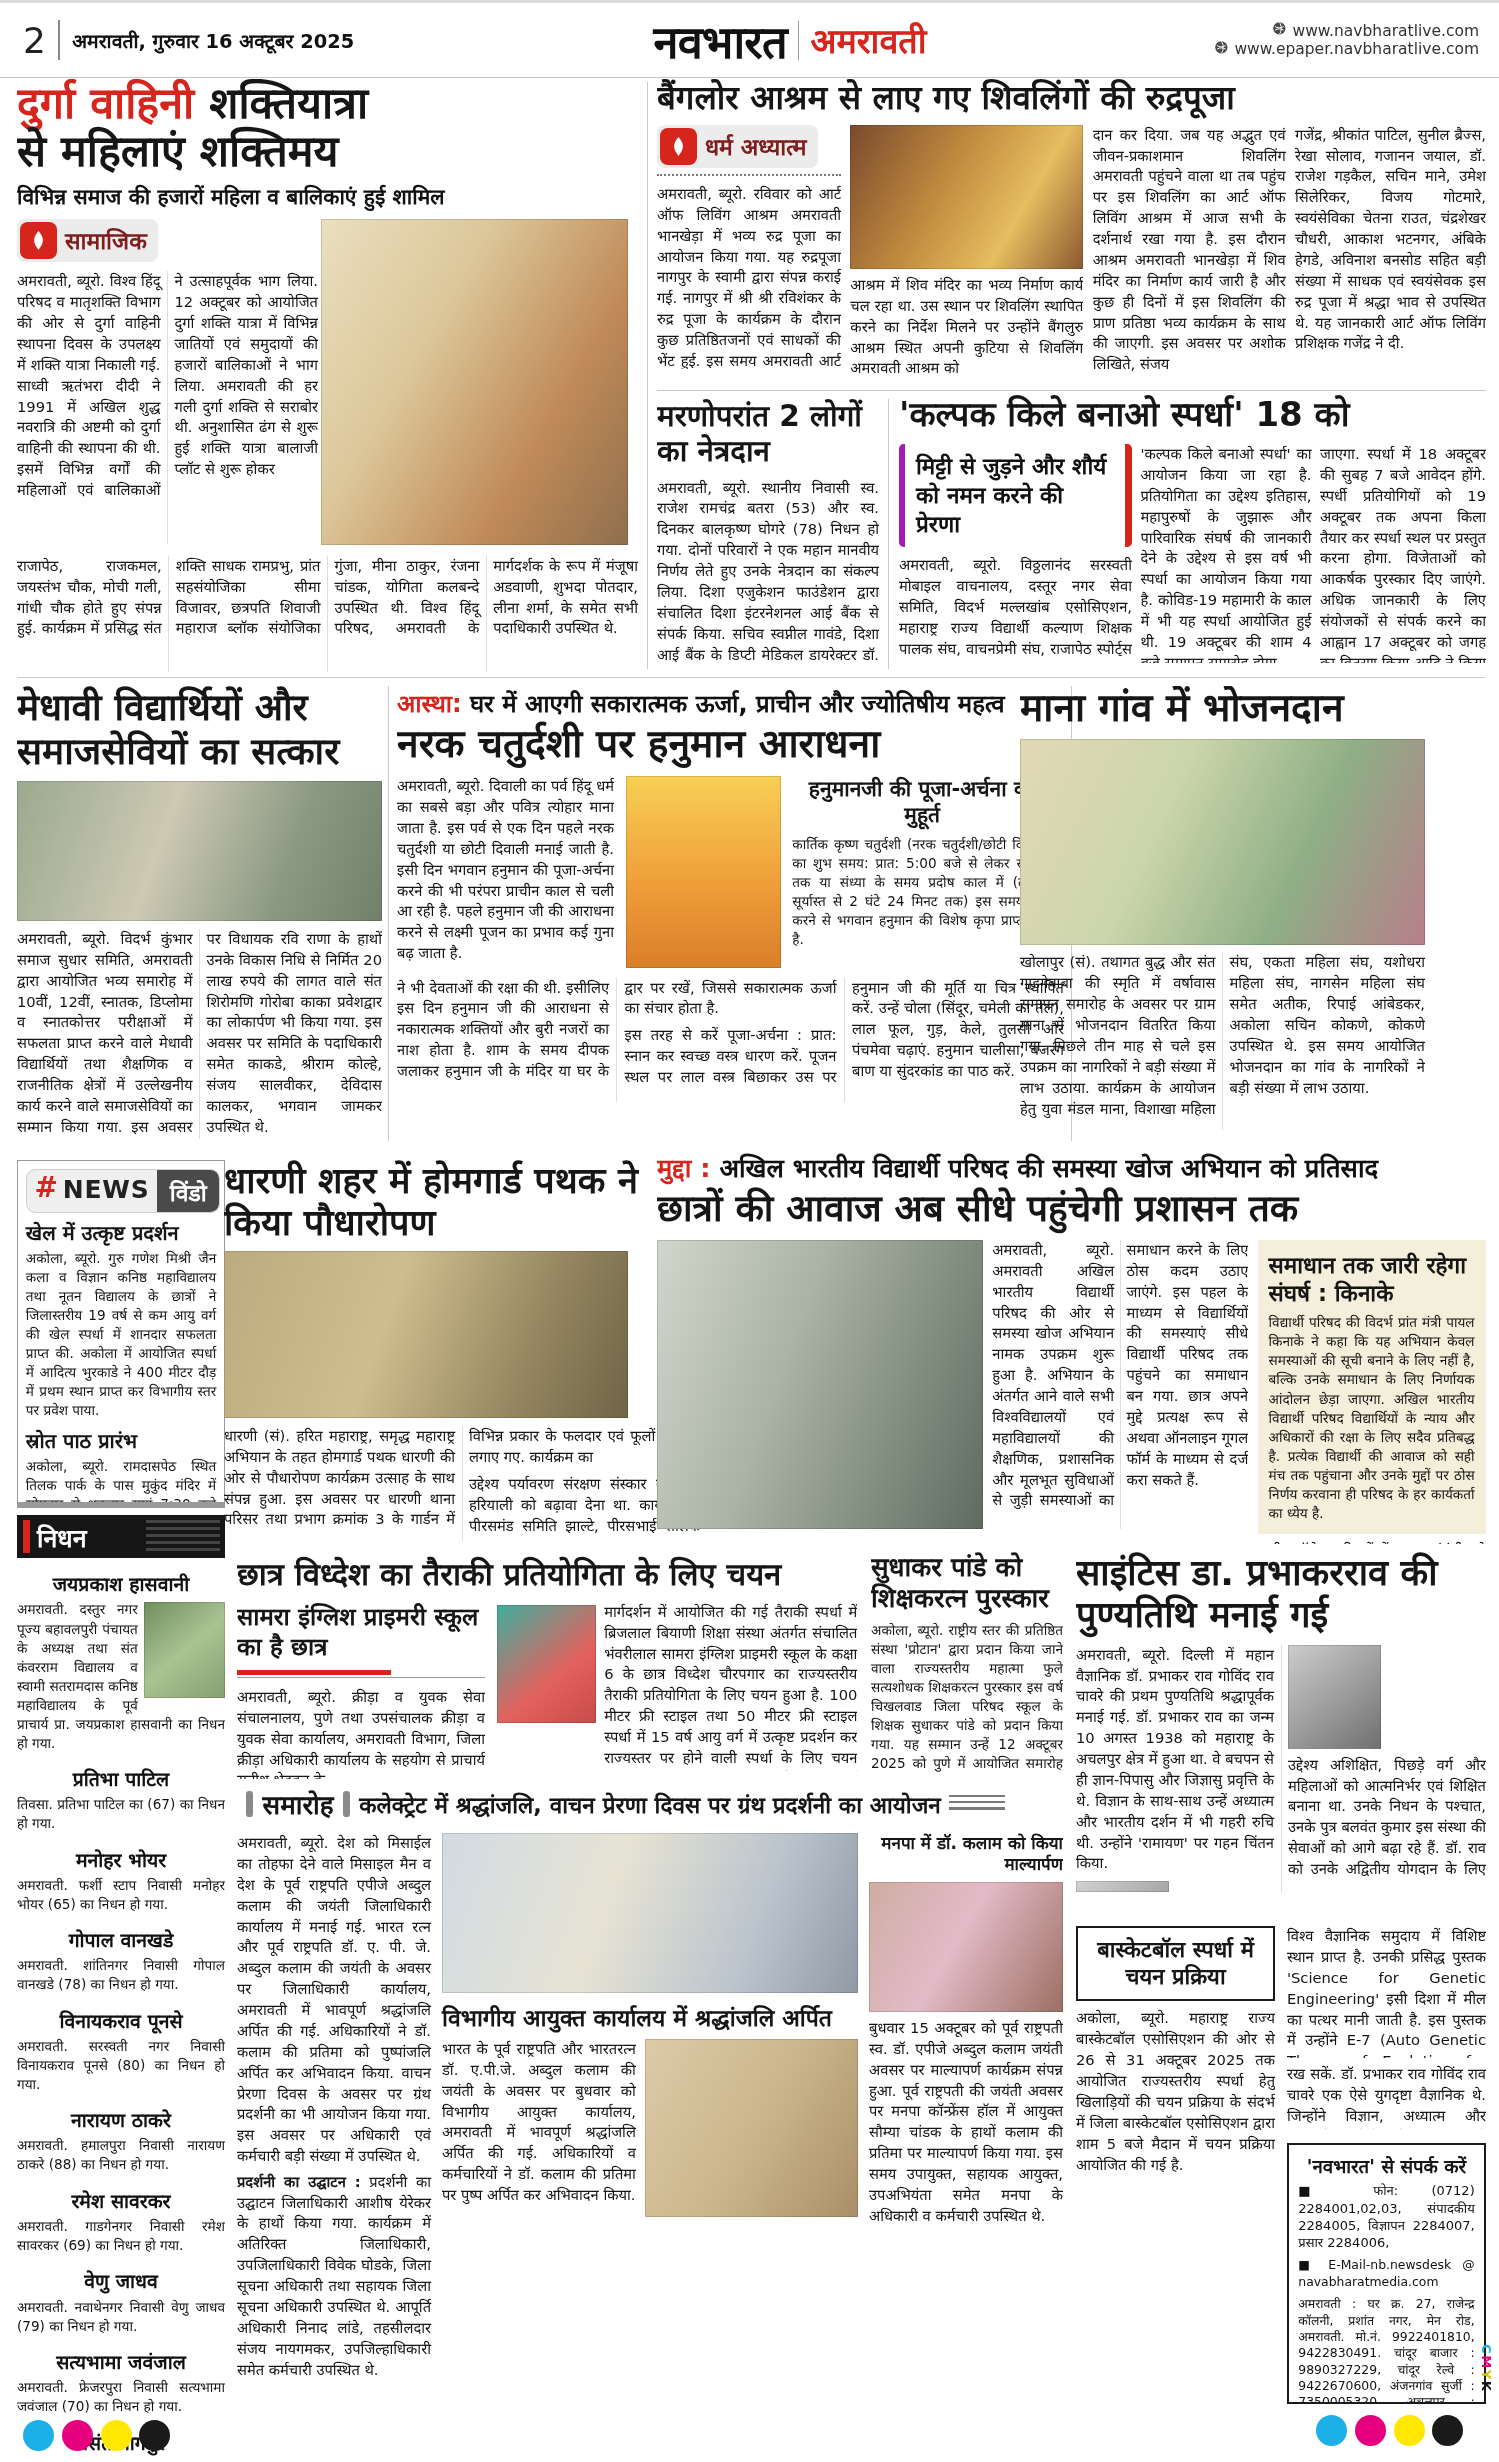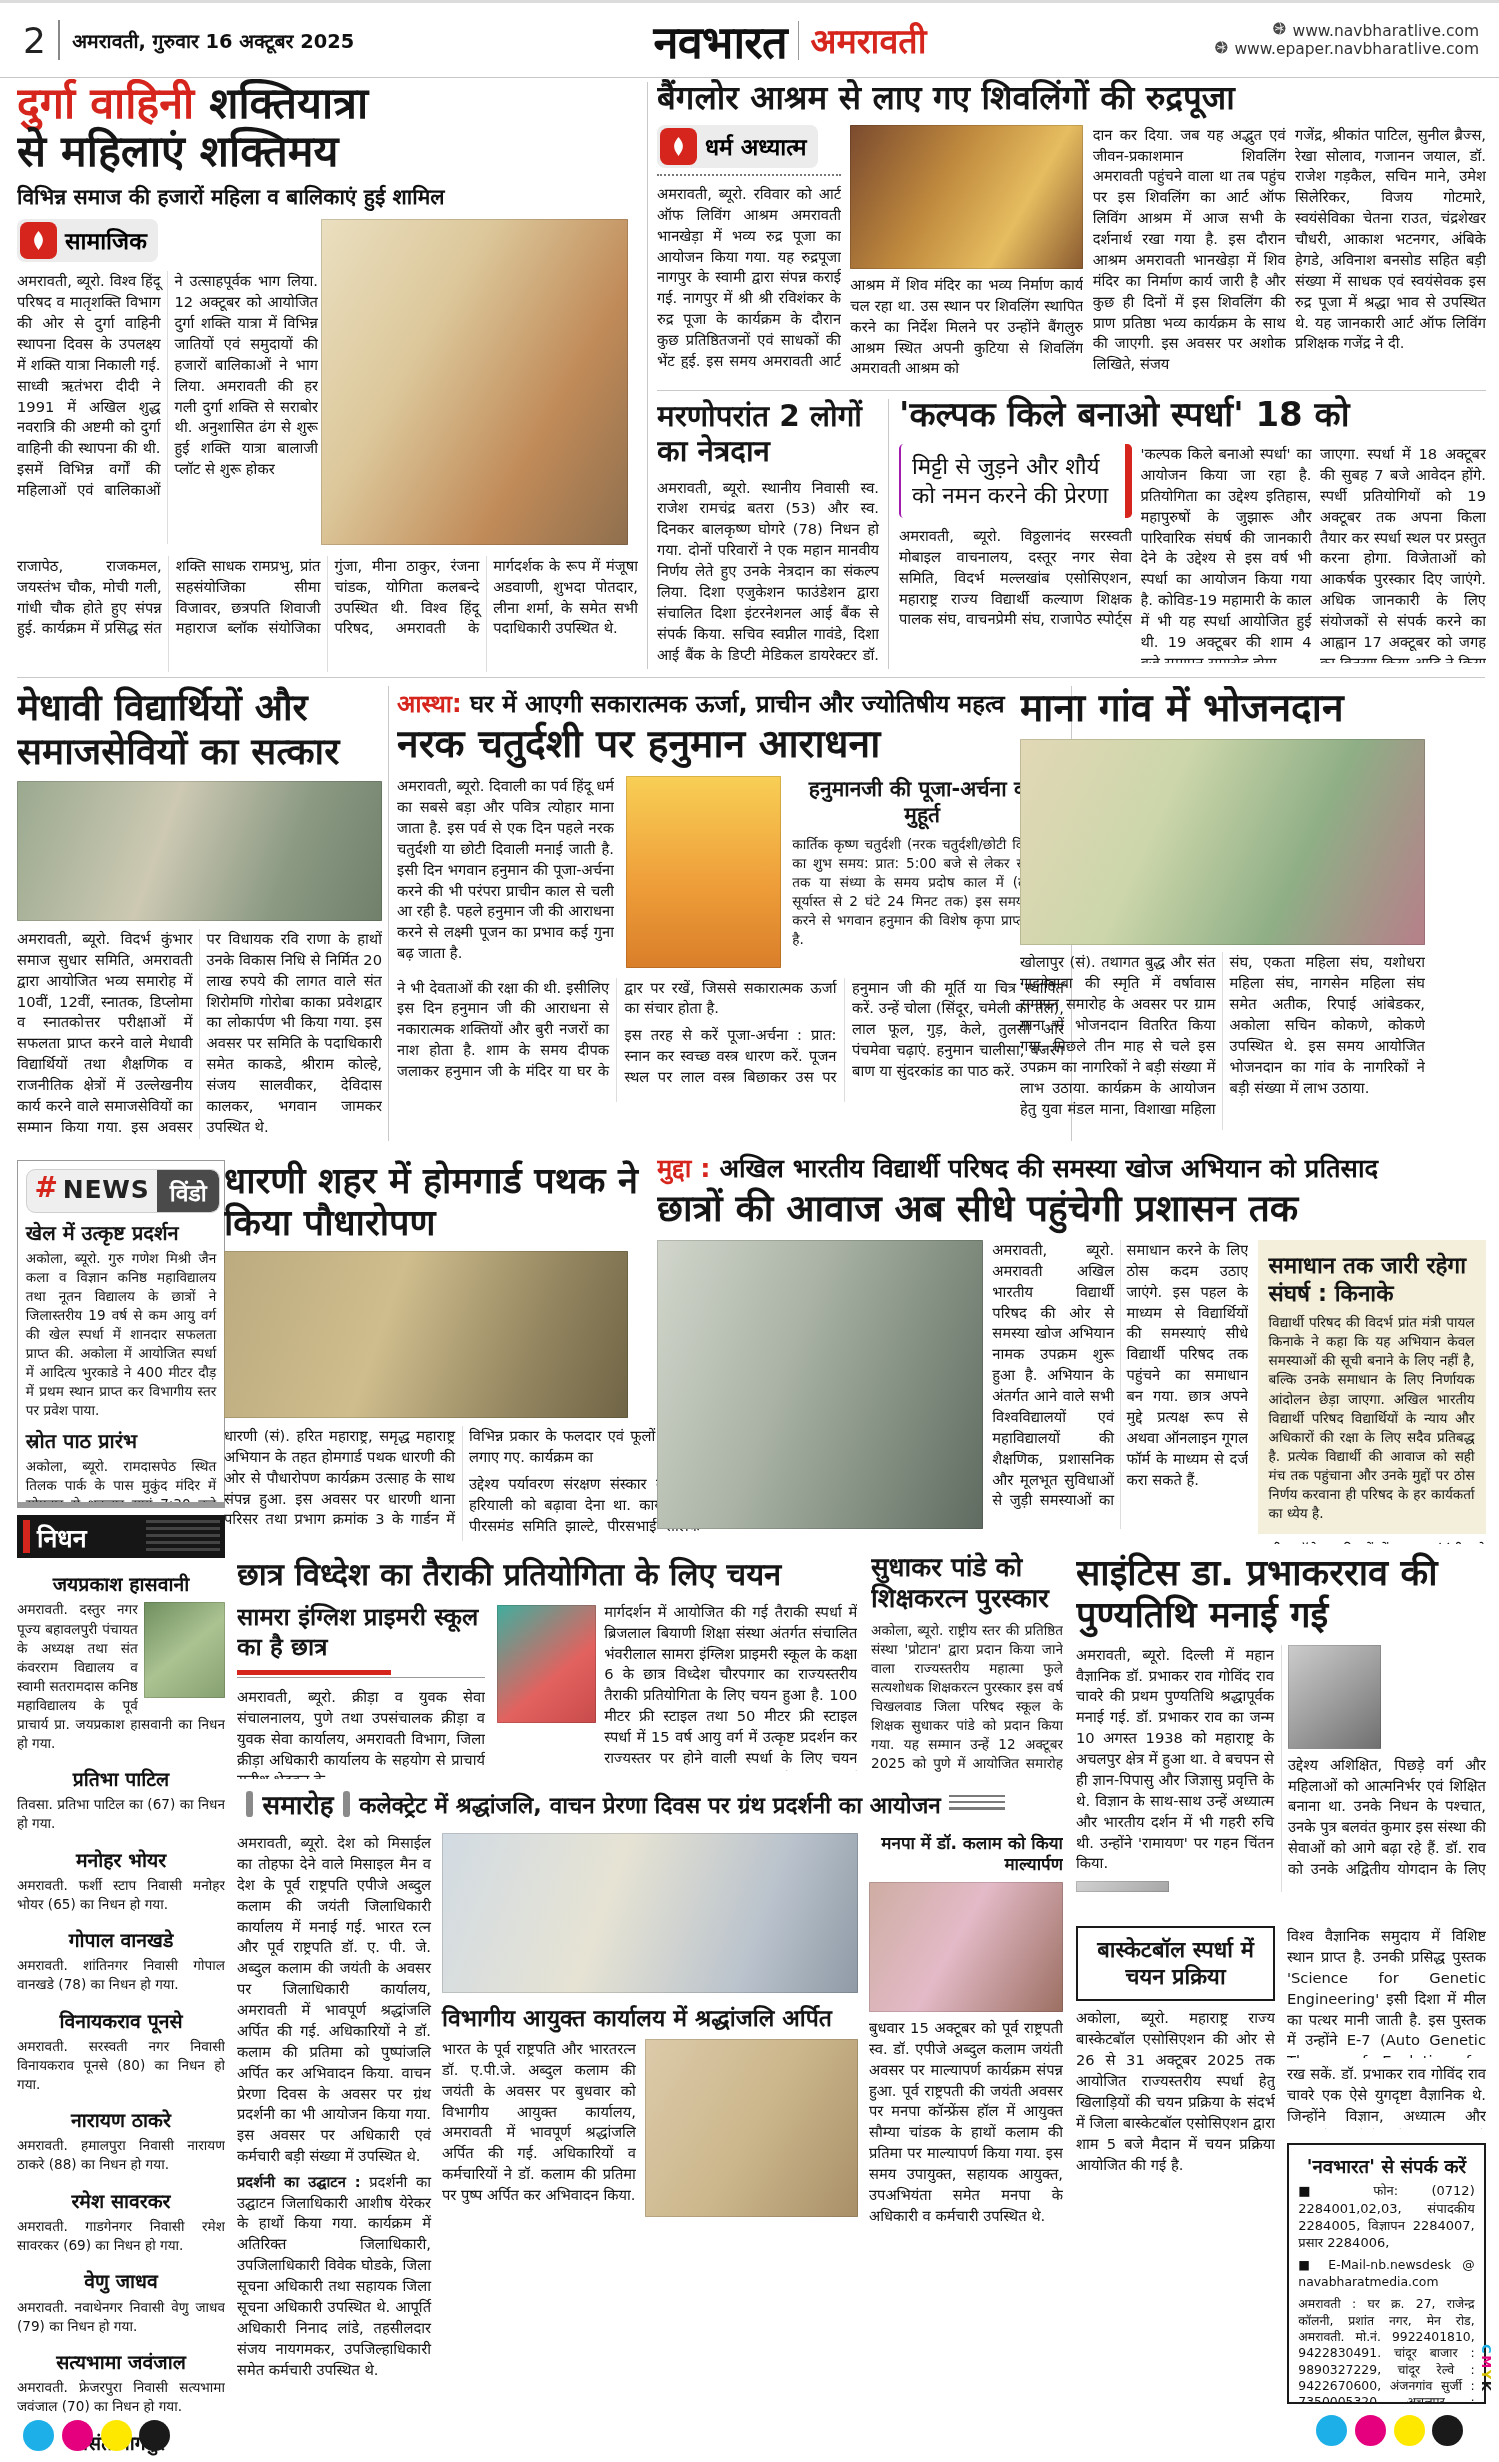--- a/index.html
+++ b/index.html
@@ -33,34 +33,34 @@
   .ph-students{background:linear-gradient(110deg,#d2d6cc,#aab3a5 40%,#7d8a7c 75%,#5f6b60);}
   .ph-jay{background:linear-gradient(140deg,#6f8f5f,#abc291 50%,#87a070);}
   .ph-boy{background:linear-gradient(140deg,#3fae9e,#e2625f 60%,#c84a4a);}
   .ph-ribbon{background:linear-gradient(110deg,#d2dbe3,#e6e3d4 40%,#b9c2cc 75%,#8f9aa6);}
   .ph-shield{background:linear-gradient(120deg,#dccaa9,#ccb78c 50%,#a98f68);}
   .ph-pray{background:linear-gradient(120deg,#ceada3,#e3bac7 45%,#9c6f62);}
   .ph-sci{background:linear-gradient(140deg,#d2d2d2,#9d9d9d 55%,#6f6f6f);}
   
   .badge{display:inline-flex;align-items:center;gap:7.8px;background:#ececec;border-radius:7.8px;padding:3.1px 11px 3.1px 3.1px;}
   .bicon{width:37px;height:37px;background:#d6251d;border-radius:7.8px;display:flex;align-items:center;justify-content:center;}
-  .btxt{font-size:23px;font-weight:bold;color:#000000;}
+  .btxt{font-size:23px;font-weight:bold;color:#7f1d1d;}
   .dotted{border-bottom:2.3px dotted #777;margin:6.2px 0 7.8px;}
   .newsbadge{display:flex;align-items:stretch;height:42px;border-radius:9.3px;overflow:hidden;
              border:1.6px solid #cfcfcf;background:#efefef;width:fit-content;}
   .newsbadge .hash{color:#d6251d;font-weight:bold;font-size:28px;padding:1.6px 4.7px 0 7.8px;}
   .newsbadge .nw{font-weight:bold;font-size:25px;color:#222;padding:5.4px 7.8px 0 0;letter-spacing:0.8px;}
   .newsbadge .wind{background:#4a4a4a;color:#fff;font-weight:bold;font-size:23px;padding:6.2px 12.4px 0;border-radius:0 7.8px 7.8px 0;}
   .nhead{position:relative;background:#161616;color:#fff;height:43px;display:flex;align-items:center;
          padding-left:20px;font-size:25px;font-weight:bold;}
   .nhead::before{content:"";position:absolute;left:6.2px;top:5.4px;bottom:5.4px;width:7px;background:#d6251d;}
   .nhead .stripes{position:absolute;right:4.7px;top:4.7px;bottom:4.7px;width:74px;
       background:repeating-linear-gradient(180deg,#444 0 3.1px,#161616 3.1px 7px);}
-  .quotebox{border-left:2px solid #a21caf;border-right:7px solid #d6251d;border-radius:4.7px;
-            padding:7.8px 11px;font-size:22.5px;font-weight:normal;line-height:1.3;}
+  .quotebox{border-left:6px solid #a21caf;border-right:7px solid #d6251d;border-radius:4.7px;
+            padding:7.8px 11px;font-size:22.5px;font-weight:bold;line-height:1.3;}
   .cream{background:#f3efda;padding:11px;}
   .pipe{display:inline-block;width:7px;height:26px;background:#8a8a8a;border-radius:3.1px;margin:0 9.3px;vertical-align:-4.7px;}
   .stripes-i{display:inline-block;width:56px;height:18.6px;vertical-align:-1.6px;
       background:repeating-linear-gradient(180deg,#7a7a7a 0 2.3px,transparent 2.3px 6.2px);}
   .redrule{height:5.4px;background:#d6251d;width:62%;margin:7.8px 0 1.6px;}
   .rule-c{border-bottom:1.6px solid #9a9a9a;margin-bottom:9.3px;}
   .vline{position:absolute;width:0.8px;background:#c9c9c9;}
   .hline{position:absolute;height:0.8px;background:#c9c9c9;}
   .boxed{border:2.3px solid #1a1a1a;}
   .dot{width:31px;height:31px;border-radius:50%;display:inline-block;margin-right:7.8px;}

